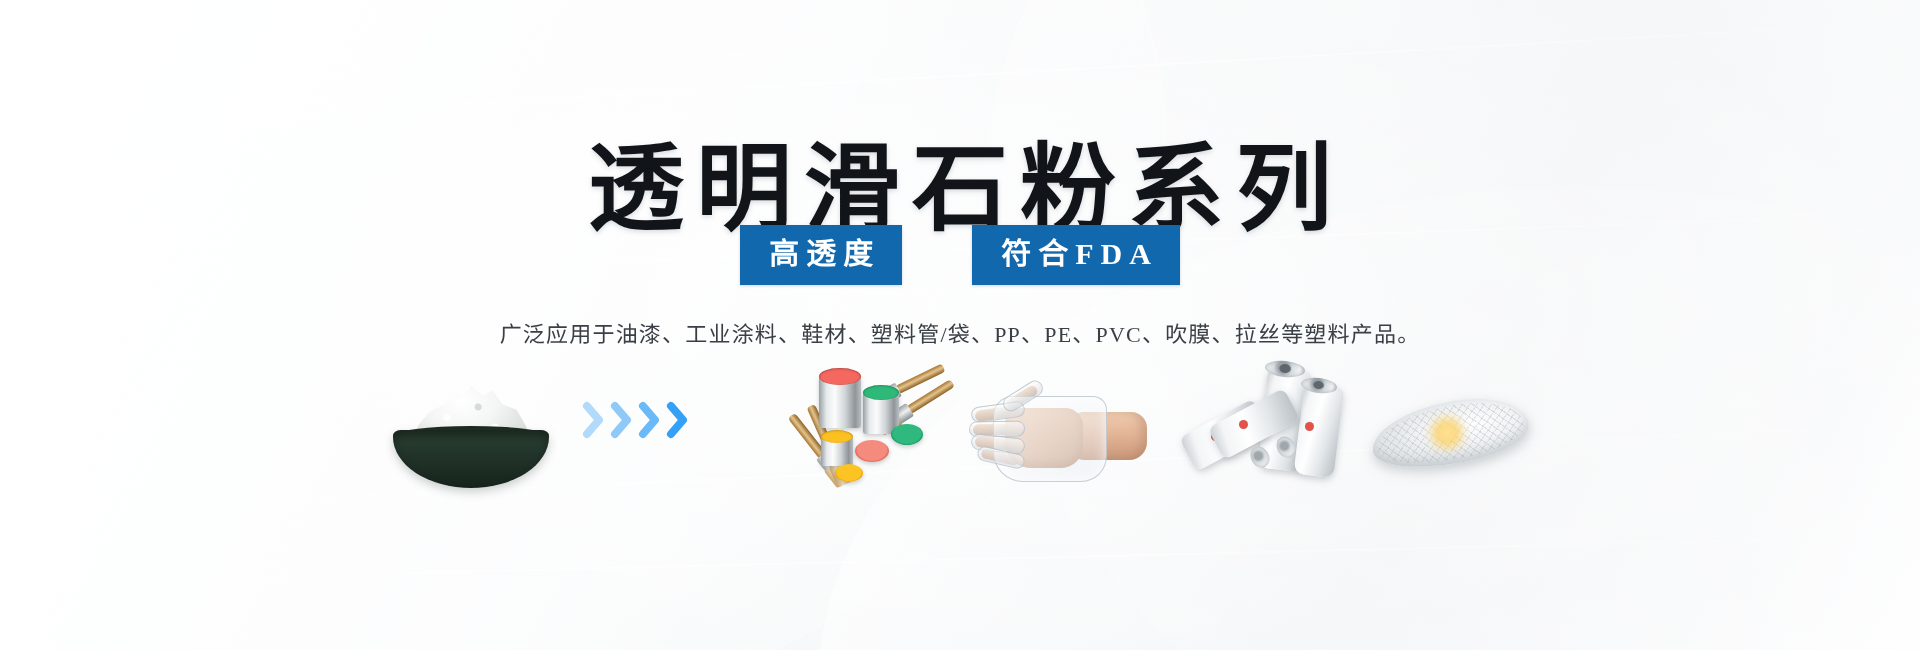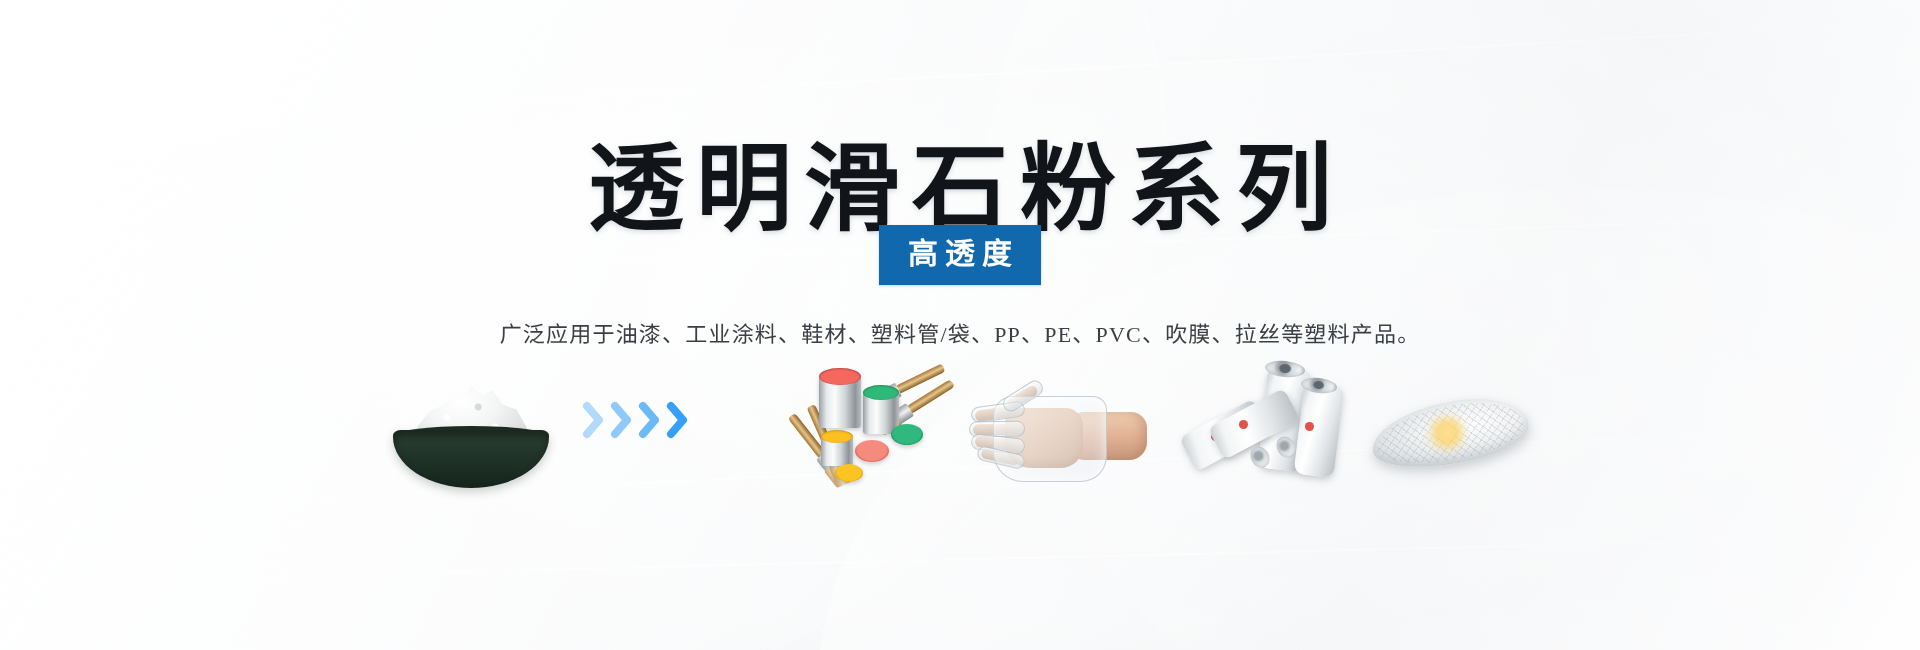--- a/index.html
+++ b/index.html
@@ -255,20 +255,21 @@
   <div class="streak s3"></div>
   <div class="streak s4"></div>
   <div class="vignette"></div>
 
   <div class="content">
 
     <h1 id="headline">透明滑石粉系列</h1>
 
     <div id="badges">
       <span class="badge">高透度</span>
+      <span class="badge">符合FDA</span>
     </div>
 
     <p id="subtitle">广泛应用于油漆、工业涂料、鞋材、塑料管/袋、PP、PE、PVC、吹膜、拉丝等塑料产品。</p>
 
     <div id="strip">
 
       <div class="cell">
         <div class="bowl-wrap">
           <div class="powder"></div>
           <div class="bowl-rim"></div>

